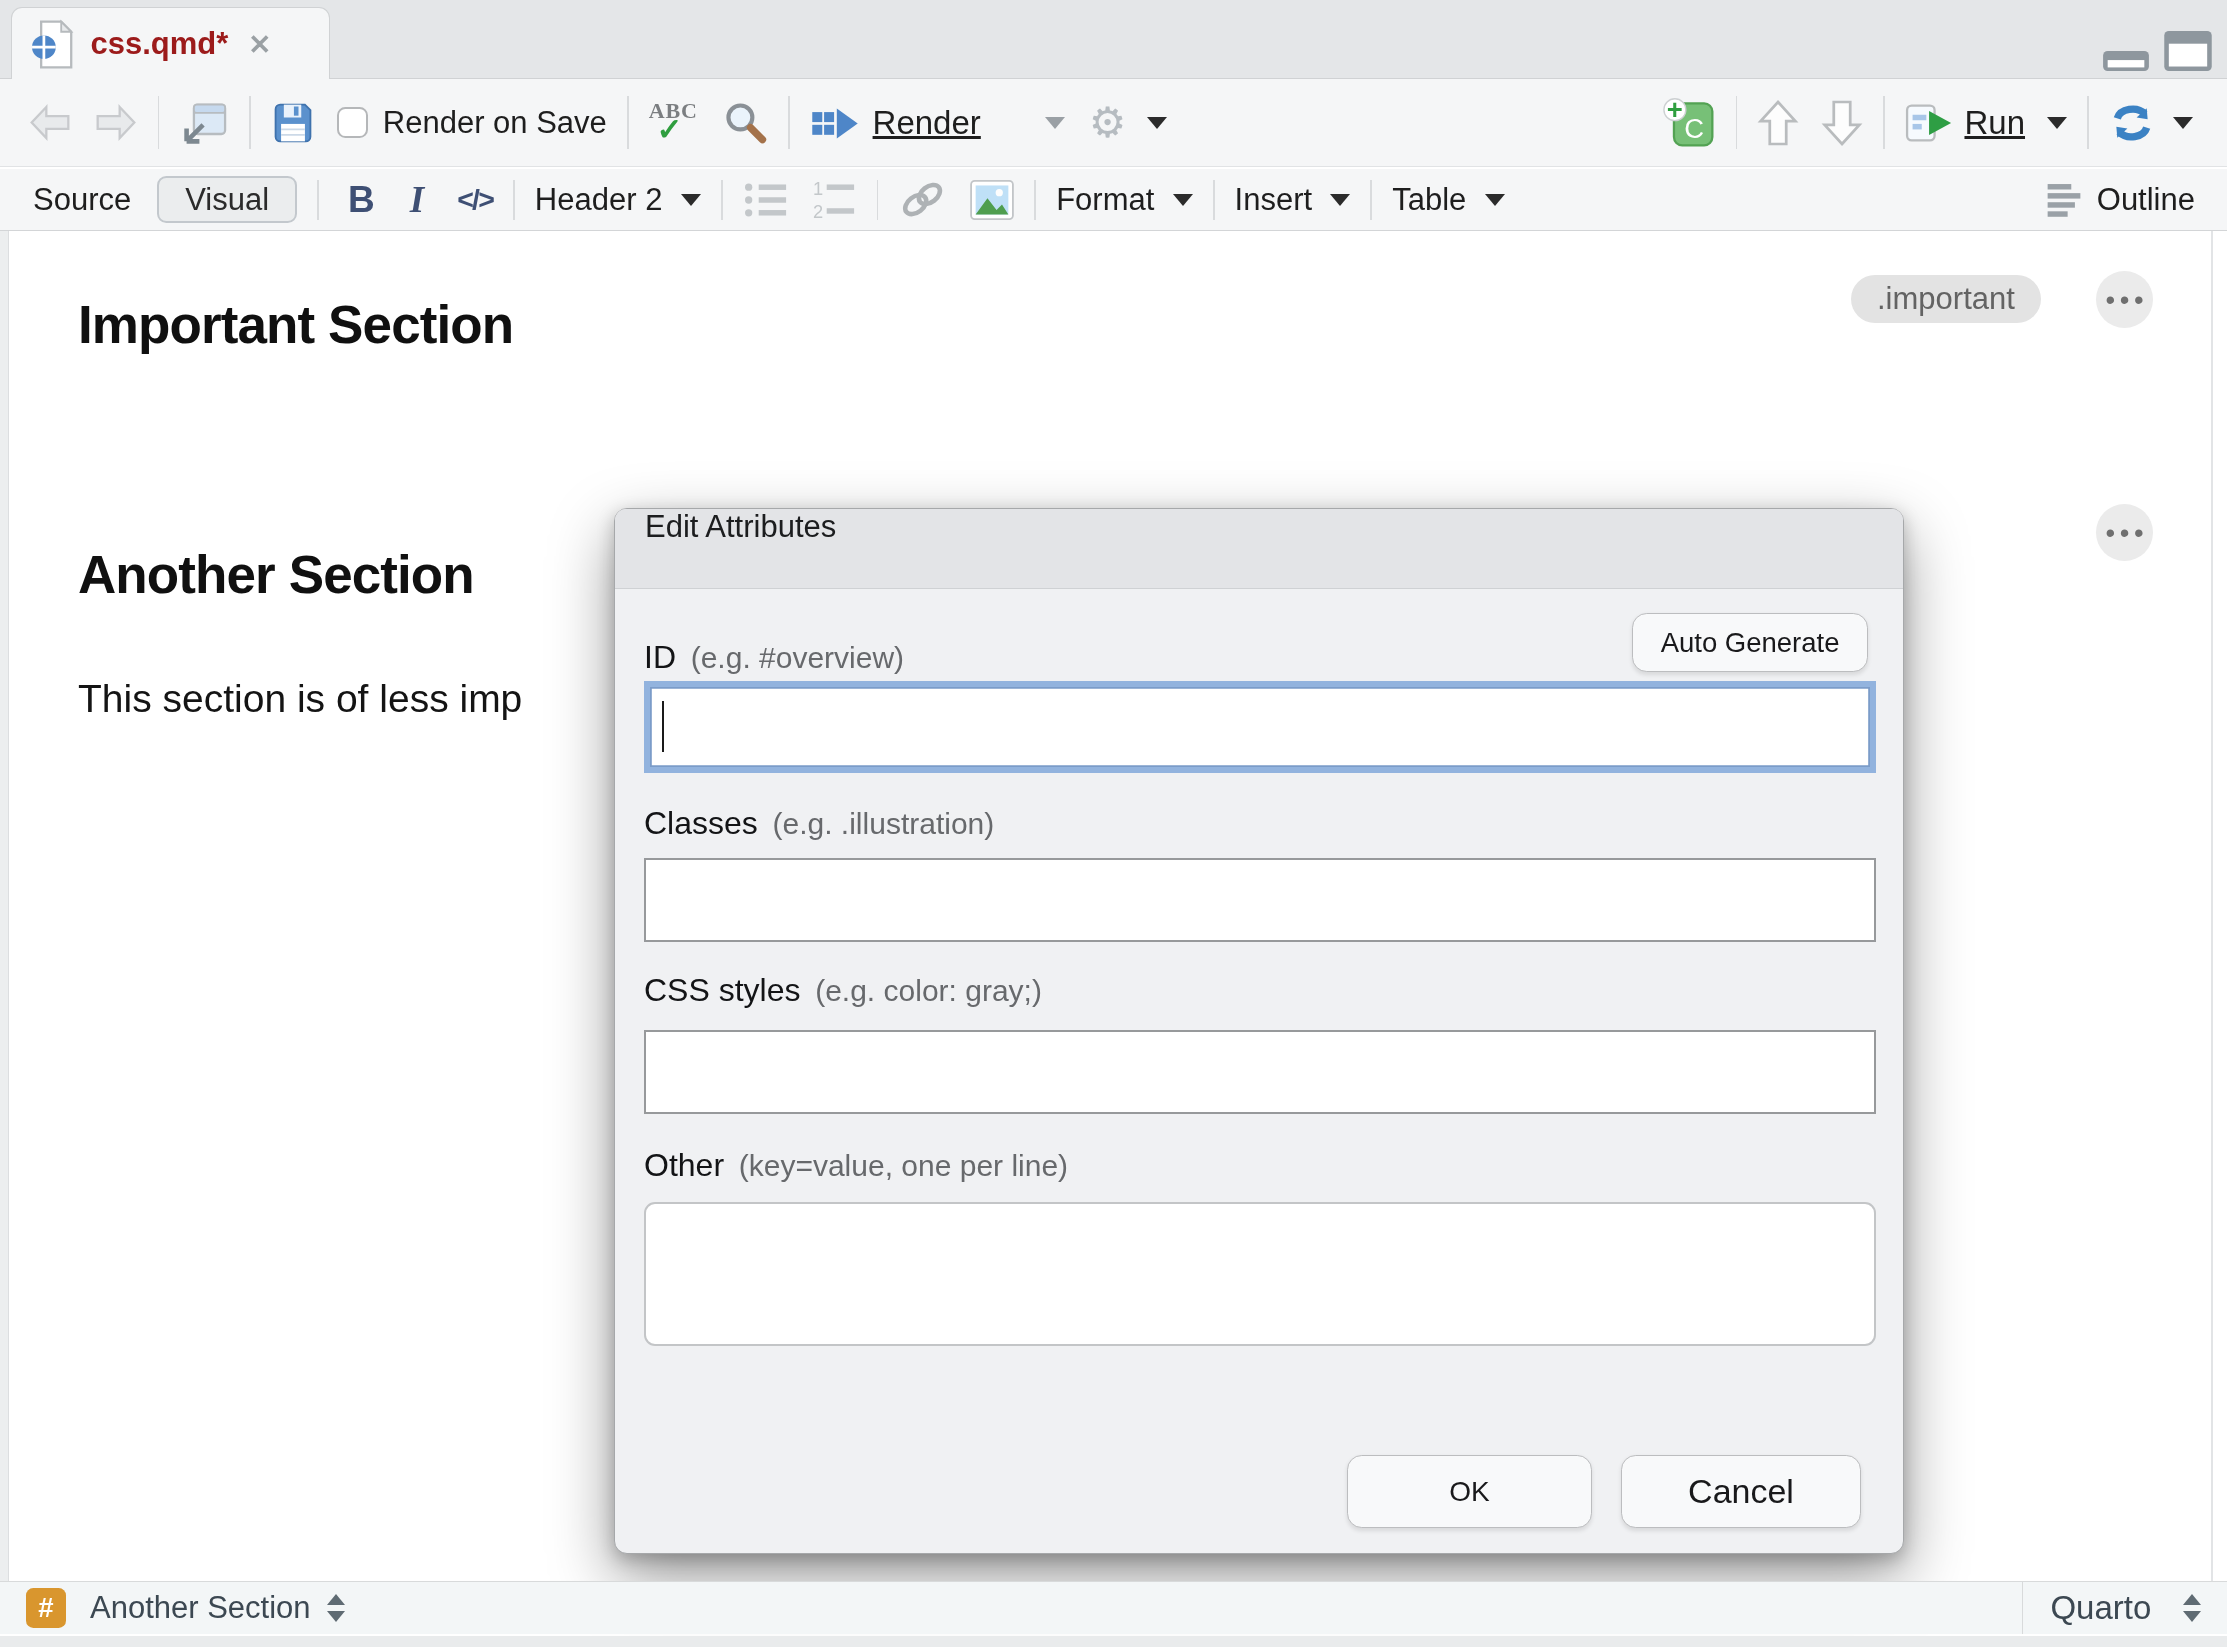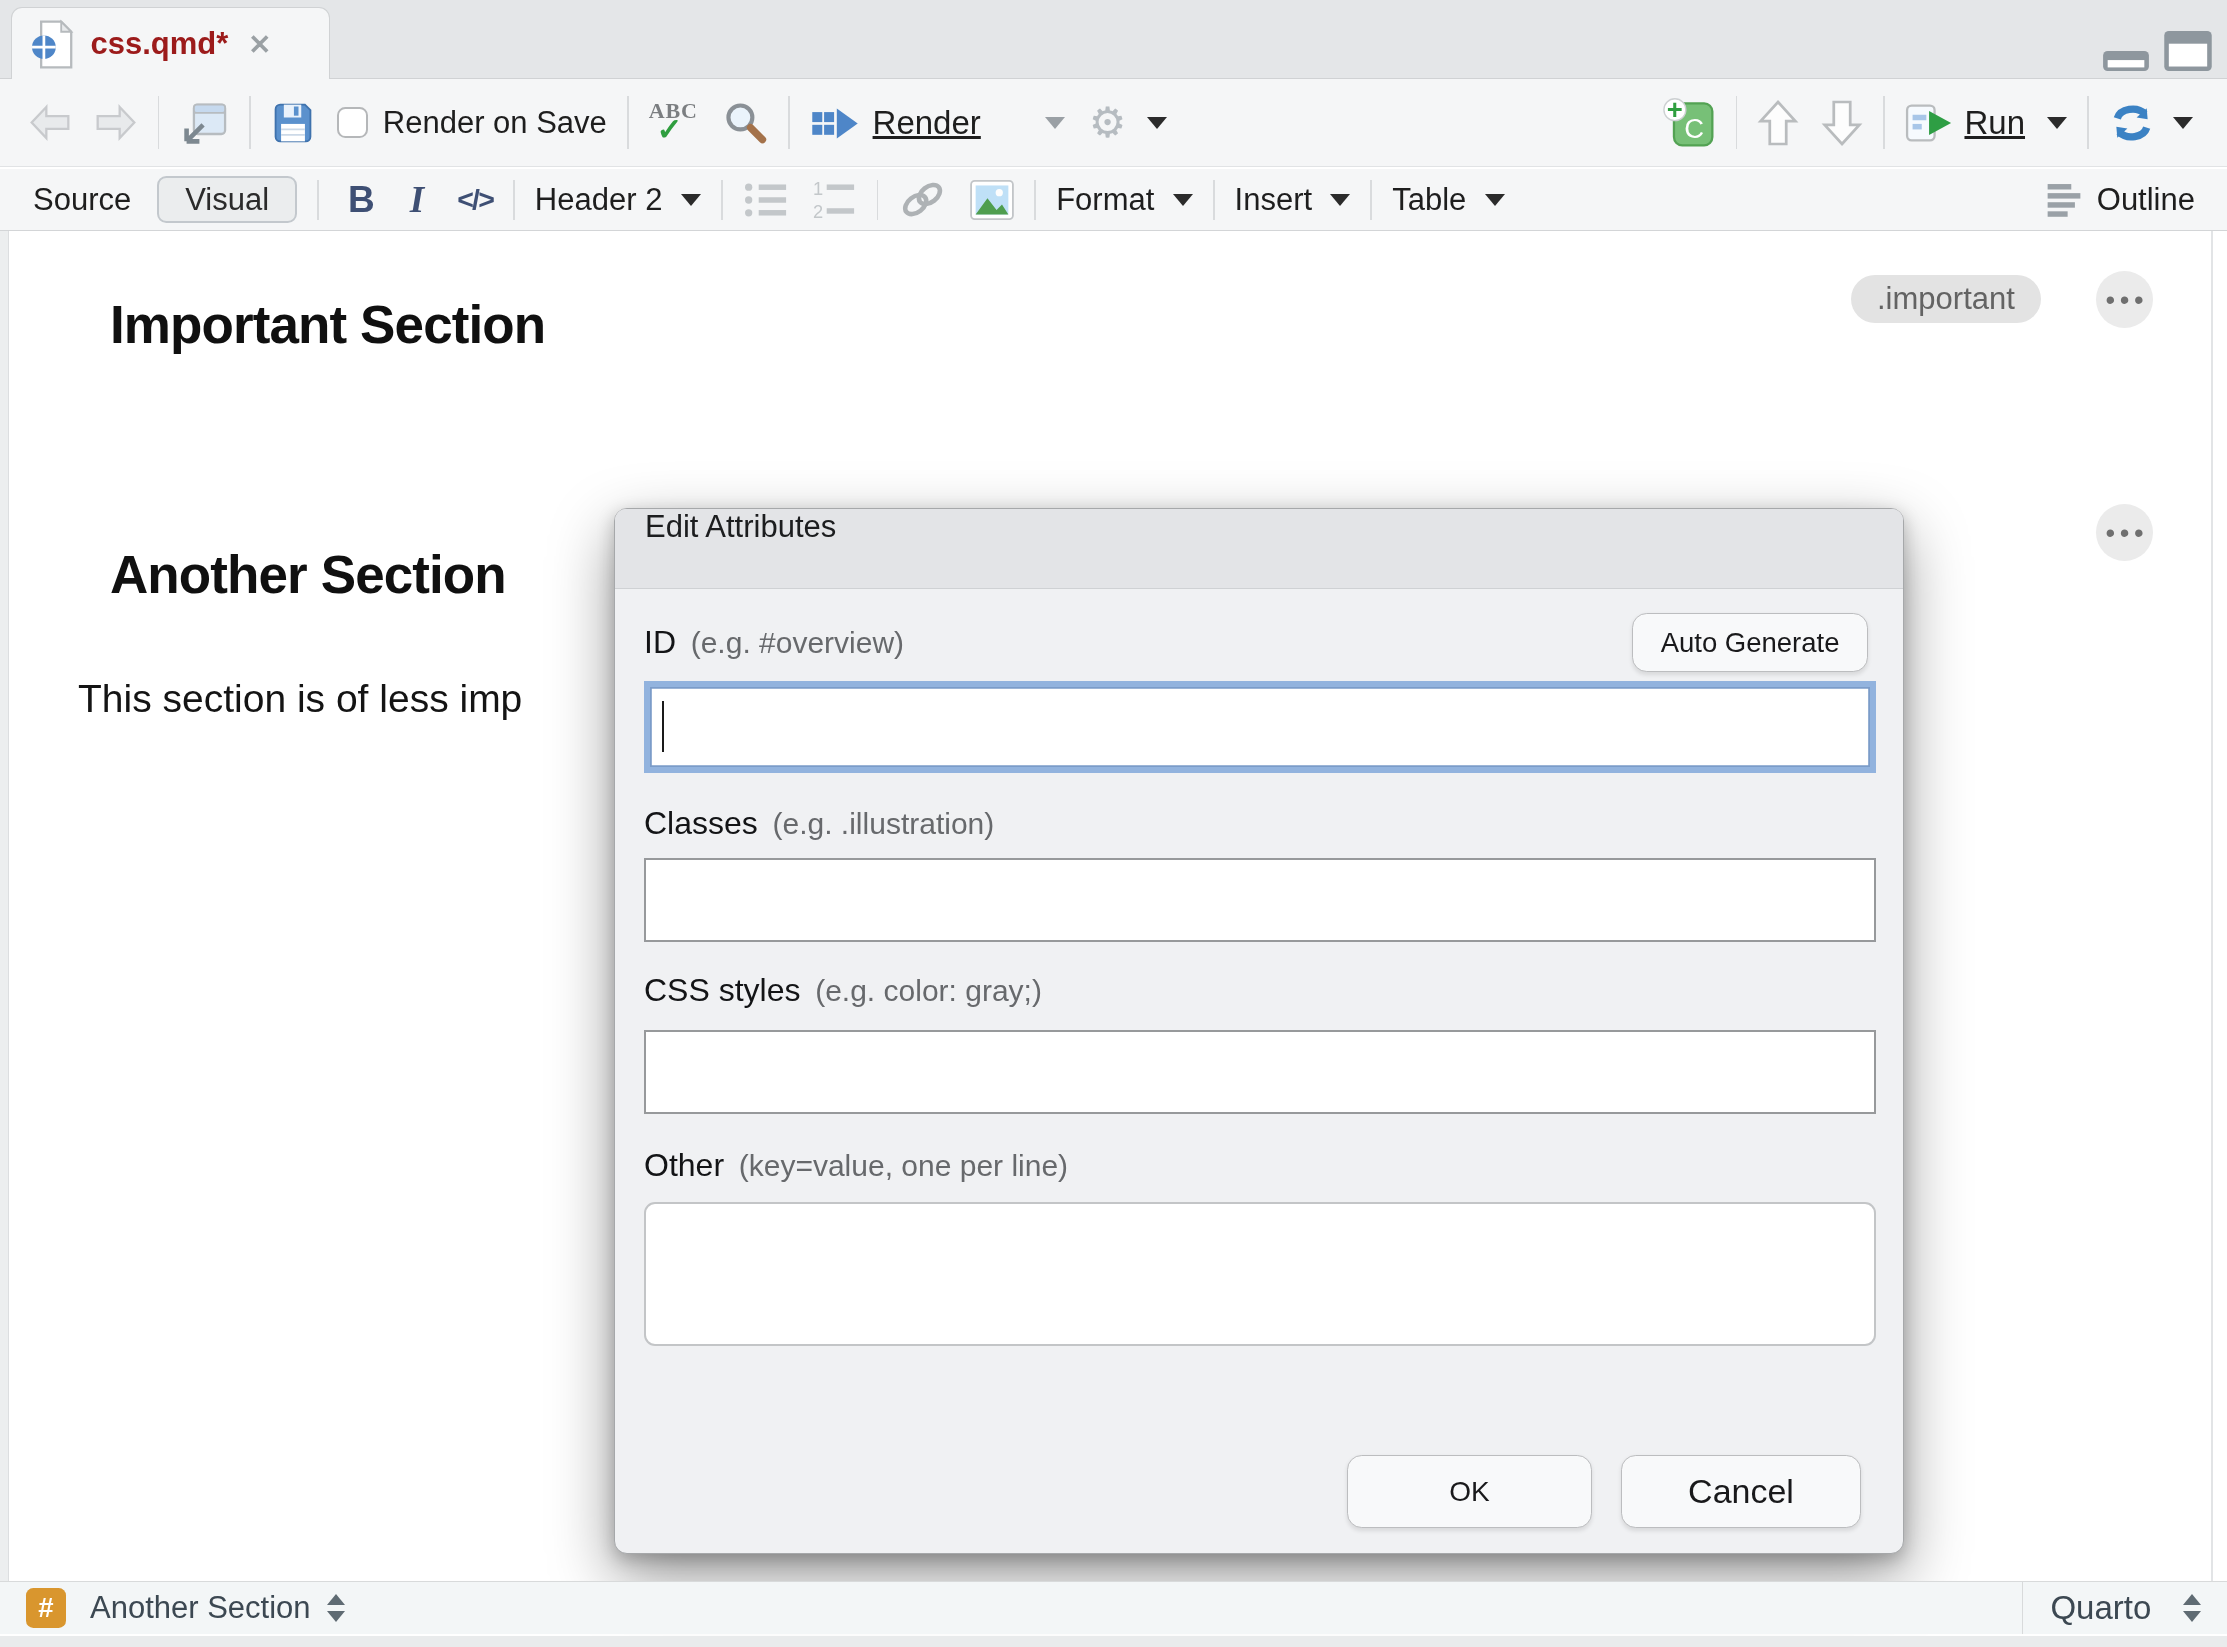--- a/index.html
+++ b/index.html
@@ -40,21 +40,21 @@
   .italic-ic { font-family:"Liberation Serif", serif; font-size:37px; font-style:italic; font-weight:bold; color:#3e4f74; }
   .code-ic { font-size:28.5px; font-weight:bold; color:#3e4f74; letter-spacing:-1.8px; }
   .vis-btn { background:#ebedee; border:2.8px solid #c3c8cd; border-radius:9.2px;
              padding:3.7px 26px; font-size:31px; color:#2b2b2b; margin-left:26px; }
   .icgap { margin-right:22px; }
 
   
   .content { position:absolute; left:0; top:231px; width:2228px; height:1350px; background:#fff; }
   .left-strip { position:absolute; left:0; top:231px; width:9.2px; height:1350px; background:#eceeef; border-right:1.8px solid #dcdee0; }
   .gutter { position:absolute; left:2211px; top:231px; width:1.8px; height:1350px; background:#e2e4e6; }
-  .h-doc { position:absolute; left:78px; font-size:53px; font-weight:bold; color:#101010; letter-spacing:-0.9px;margin-left:32px; }
+  .h-doc { position:absolute; left:78px; font-size:53px; font-weight:bold; color:#101010; letter-spacing:-0.9px; }
   .p-doc { position:absolute; left:78px; font-size:39px; color:#141414; }
   .codechip { font-family:"DejaVu Sans Mono", monospace; font-size:35px; background:#f3f3f3;
               border:1.8px solid #e0e0e0; border-radius:5.5px; padding:0.9px 9.2px; }
   .badge { position:absolute; left:1851px; top:275px; height:48px; background:#e3e3e3;
            border-radius:24px; padding:0 26px; font-size:31px; color:#636363;
            display:flex; align-items:center; }
   .dots { position:absolute; width:57px; height:57px; border-radius:50%; background:#ebebeb;
           display:flex; align-items:center; justify-content:center; }
   .dots span { font-size:27.5px; color:#6f6f6f; letter-spacing:4.6px; line-height:0; padding-left:4.6px; }
 
@@ -324,21 +324,21 @@
     <span>•••</span>
   </div>
 
   <p class="p-doc" style="top:677px">This section is of less imp</p>
 
   <div class="dialog">
     <div class="dlg-header">
       <span class="dlg-title">Edit Attributes</span>
     </div>
 
-    <div class="lblrow" style="top:115px">
+    <div class="lblrow" style="top:130px">
       <span class="lbl">ID</span>
       <span class="hint">(e.g. #overview)</span>
     </div>
     <div class="btn auto-btn">Auto Generate</div>
     <div class="id-wrap">
       <input value="" style="">
       <span class="cursor"></span>
     </div>
 
     <div class="lblrow" style="top:296px">

